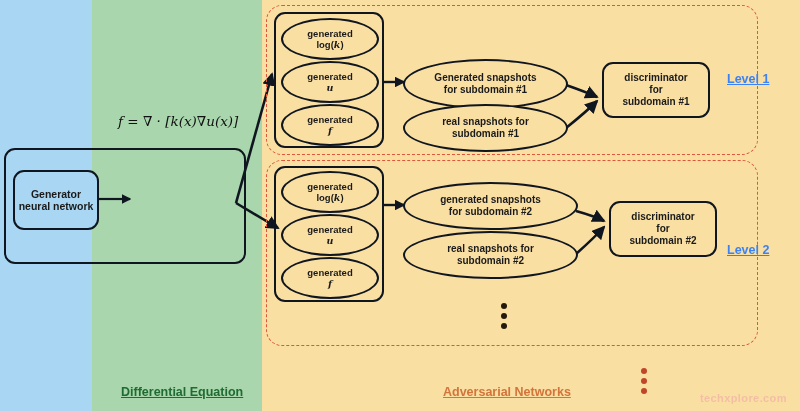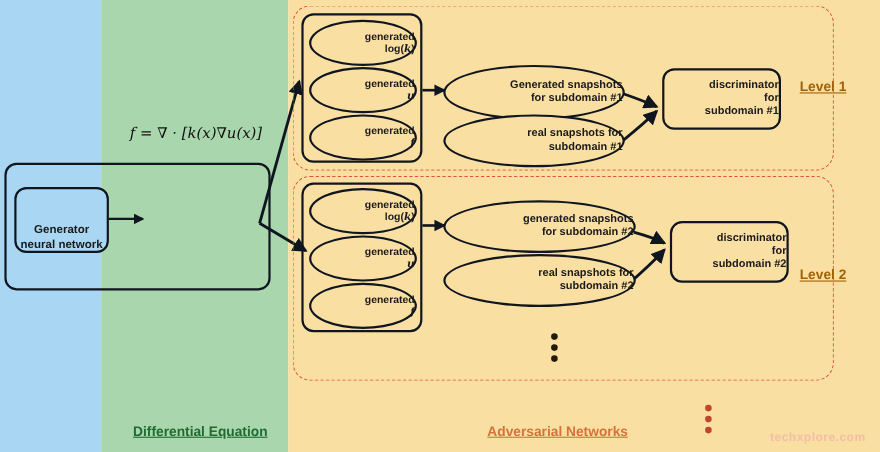--- a/index.html
+++ b/index.html
@@ -26,21 +26,21 @@
   .svg-layer {
     position: absolute;
     left: 0; top: 0;
     width: 800px; height: 411px;
   }
 
   .node {
     position: absolute;
     box-sizing: border-box;
     display: flex;
-    align-items: flex-end;
+    align-items: center;
     justify-content: center;
     text-align: center;
     font-weight: bold;
     color: #1a1a1a;
     line-height: 1.18;
   }
   .rrect {
     border: 2.2px solid #10161f;
     border-radius: 11px;
   }
@@ -58,21 +58,21 @@
     box-sizing: border-box;
     border: 1.6px dashed #e0563a;
     border-radius: 16px;
     background: transparent;
   }
 
   .level-label {
     position: absolute;
     font-weight: bold;
     font-size: 12.5px;
-    color: #a16207;
+    color: #3b82f6;
     text-decoration: underline;
     white-space: nowrap;
   }
 
   .bottom-label {
     position: absolute;
     font-weight: bold;
     font-size: 12.5px;
     text-decoration: underline;
     white-space: nowrap;

